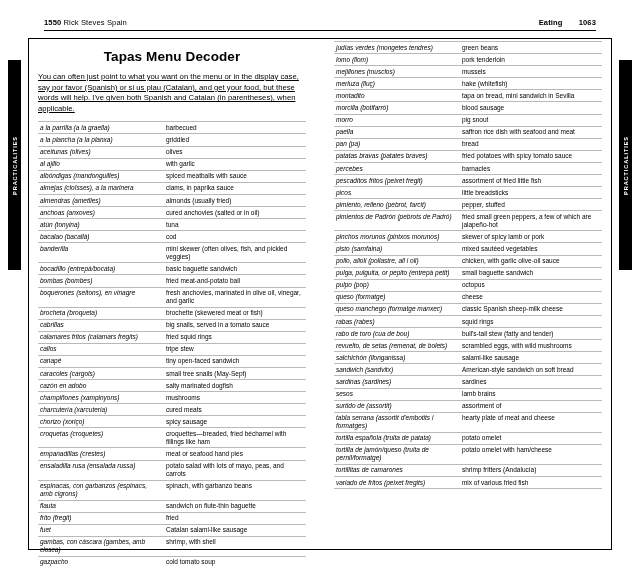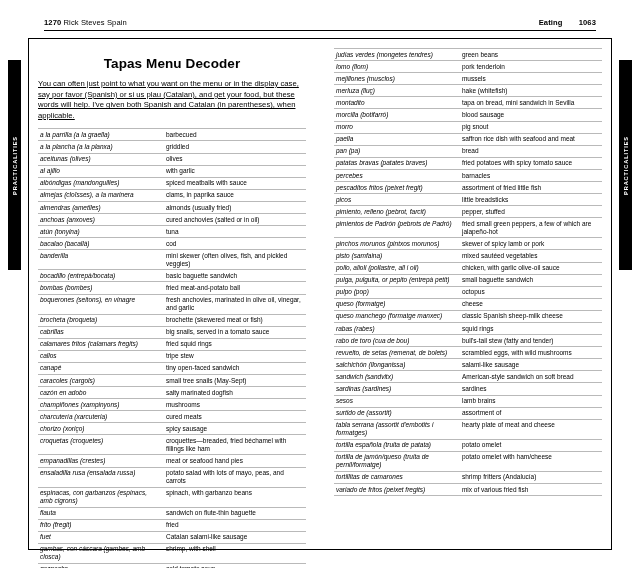--- a/index.html
+++ b/index.html
@@ -63,21 +63,21 @@
   
   .frame {
     position: absolute;
     left: 28px; top: 38px;
     width: 584px; height: 512px;
     border: 1px solid #000;
   }
 
   .content {
     position: absolute;
-    left: 38px; top: 48px;
+    left: 38px; top: 41px;
     width: 564px; height: 492px;
     display: flex;
     gap: 28px;
   }
   .col {
     width: 275px;
     position: relative;
   }
 
   .decoder-title {
@@ -118,21 +118,21 @@
     width: 53%;
     font-style: normal;
   }
 </style>
 </head>
 <body>
 
 <div class="page">
 
   <div class="head head-left">
-    <span class="folio">1270</span>
+    <span class="folio">1550</span>
     <span class="title">Rick Steves Spain</span>
   </div>
 
   <div class="head head-right">
     <span class="title">Eating</span>
     <span class="folio">1063</span>
   </div>
 
   <div class="head-rule"></div>
 

